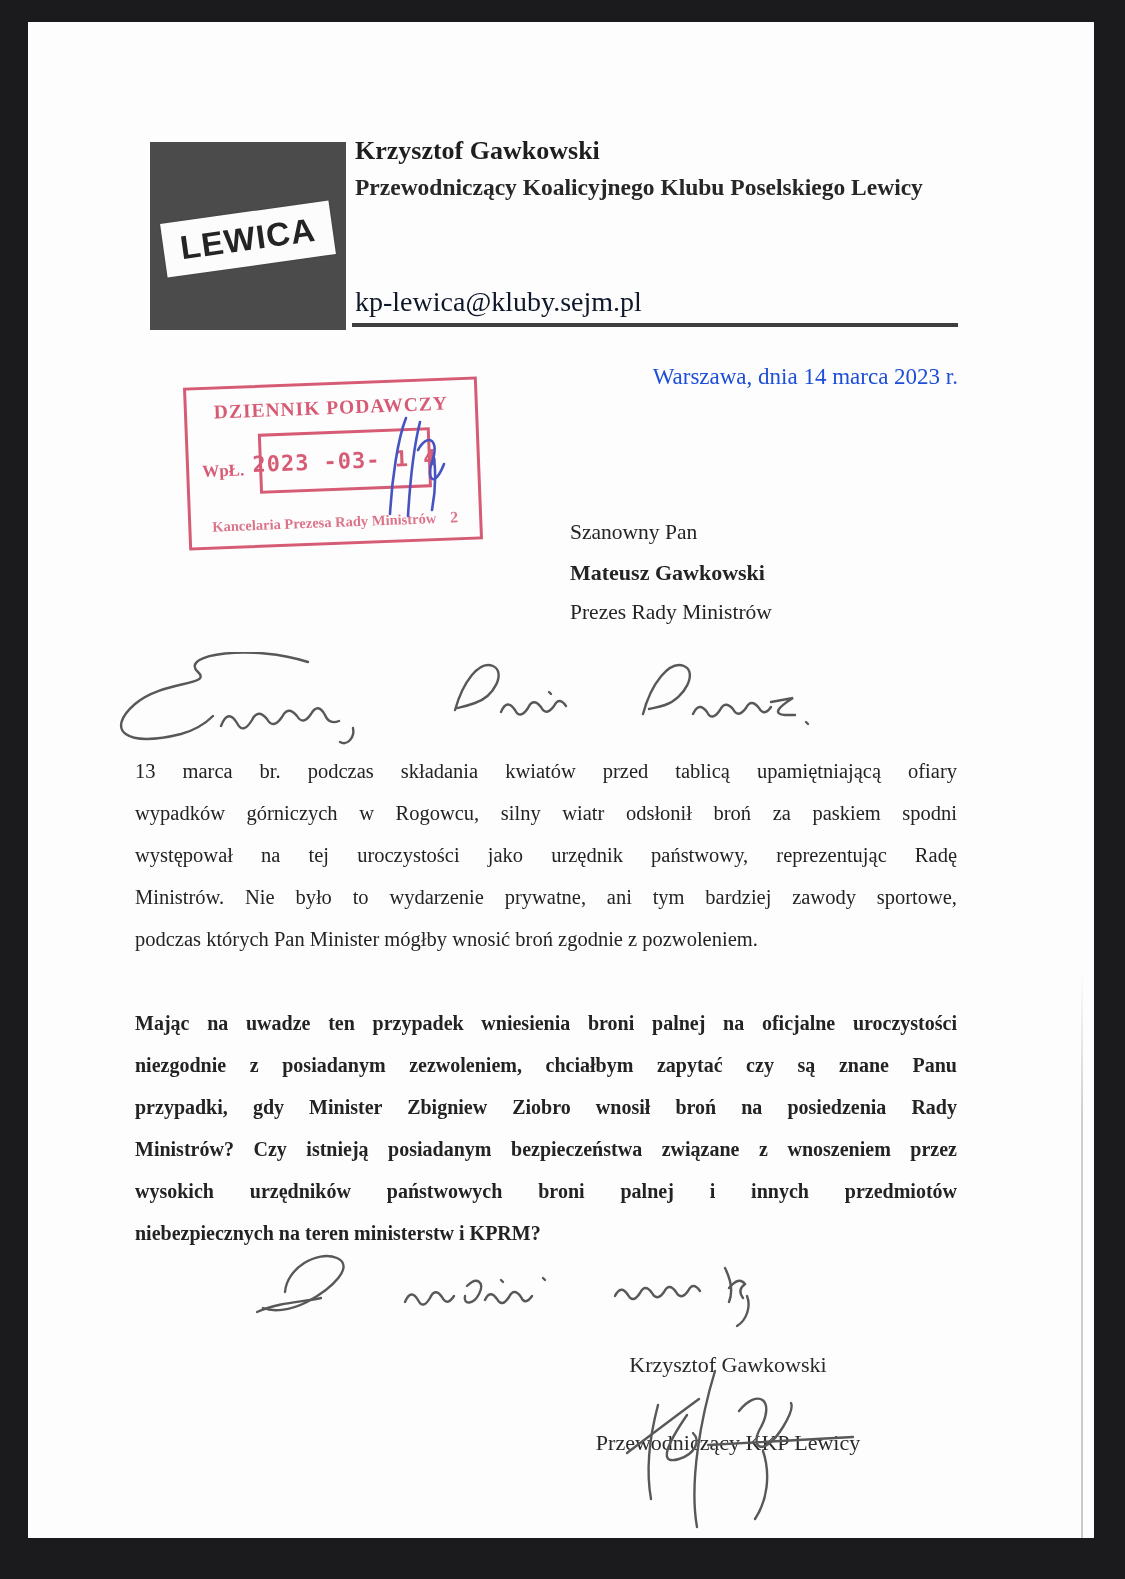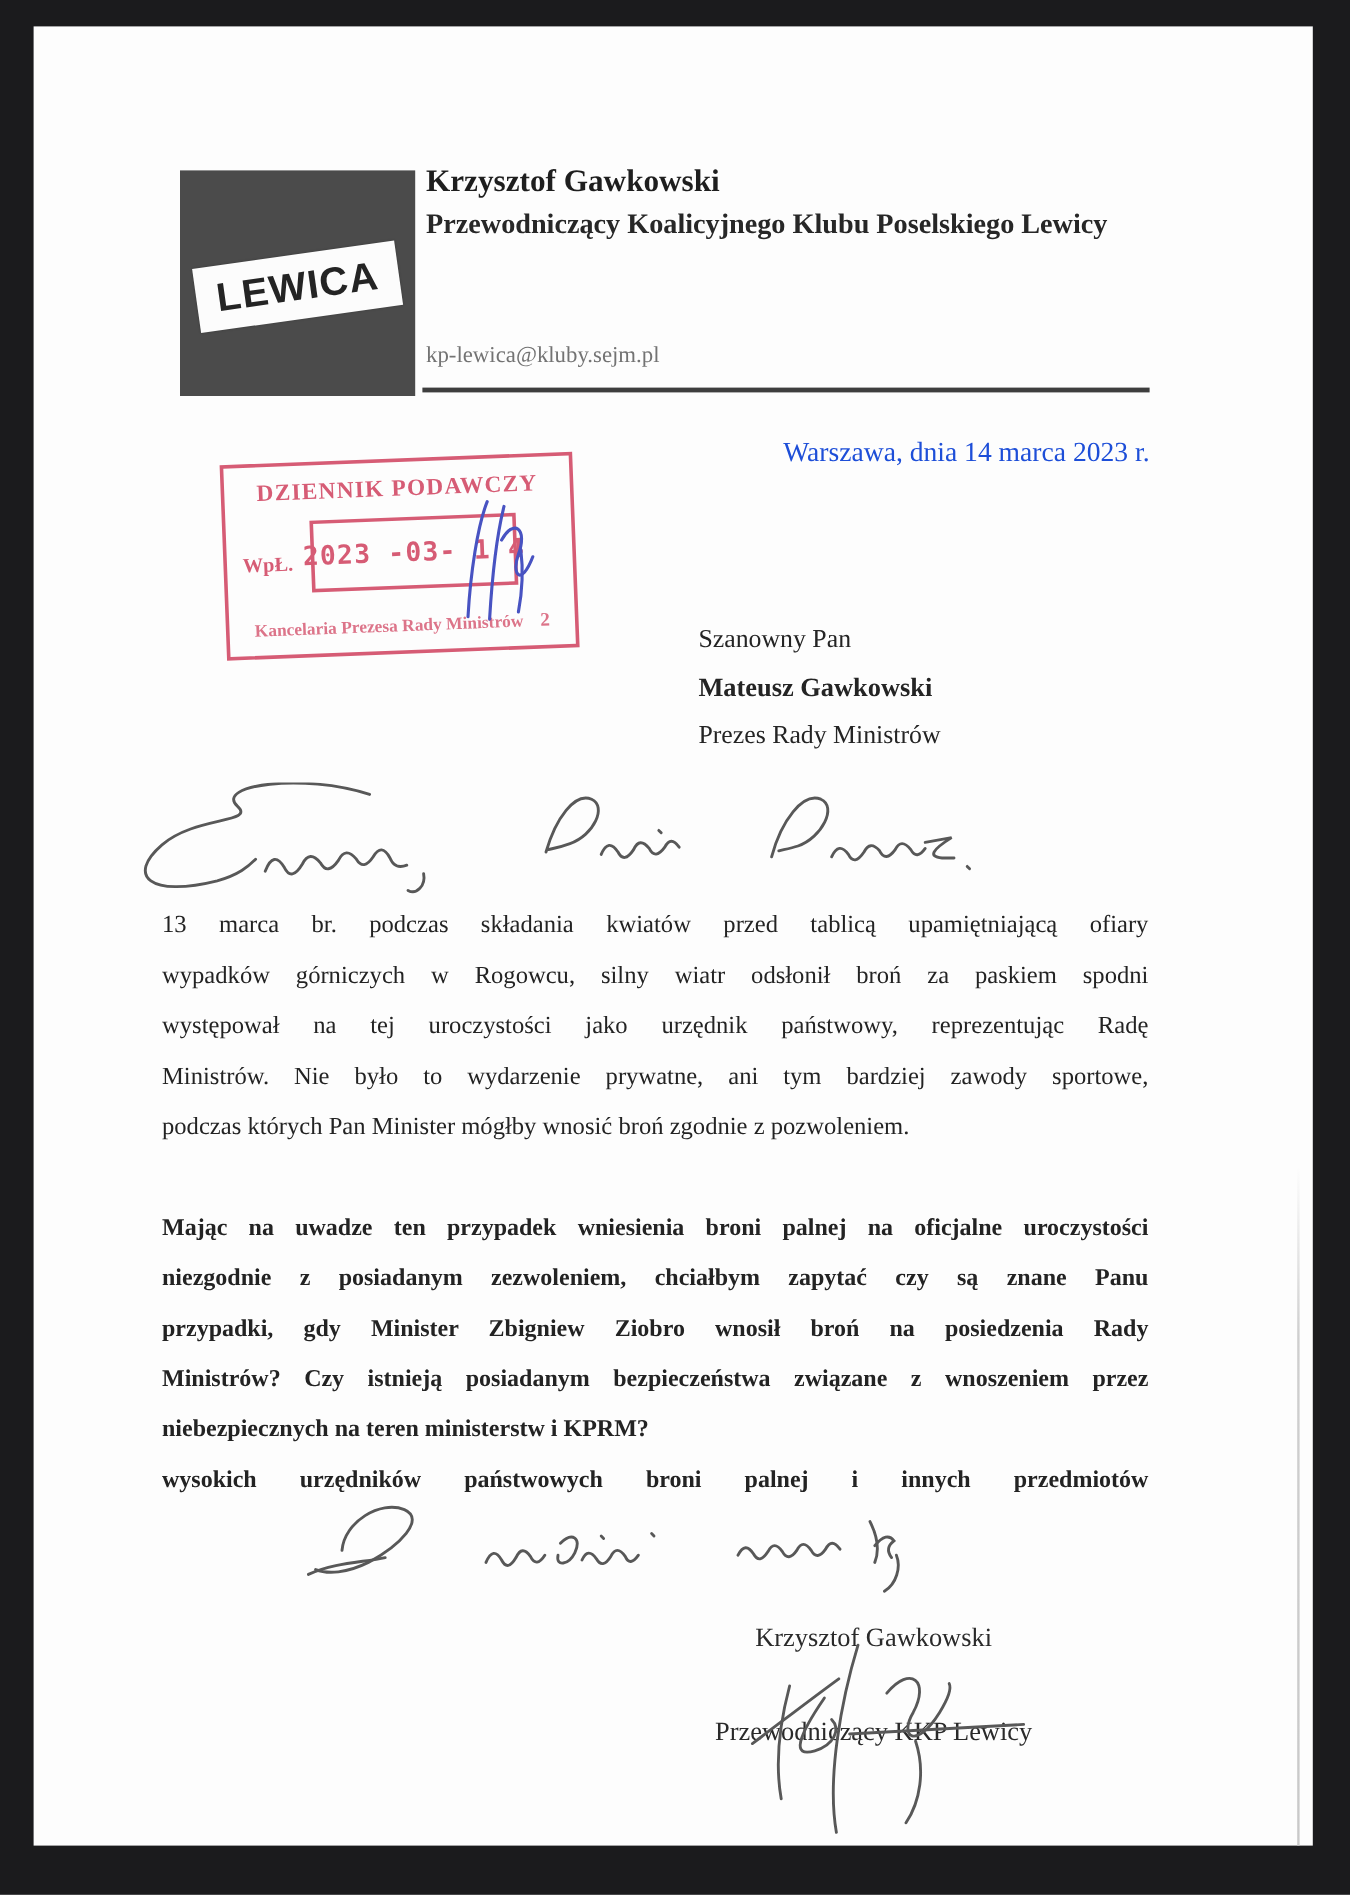--- a/index.html
+++ b/index.html
@@ -32,21 +32,21 @@
     box-shadow: 0 0 2px rgba(0,0,0,.25);
   }
   .logo-banner span {
     font-family: "Liberation Sans", "DejaVu Sans", sans-serif;
     font-weight: bold; font-size: 33px; letter-spacing: 1px;
     color: #242424;
   }
   .sender-name { position: absolute; left: 327px; top: 114px; font-size: 26px; font-weight: bold; color: #1e1e1e; }
   .sender-role { position: absolute; left: 327px; top: 152px; font-size: 23.5px; color: #272727; font-weight: bold; }
   .sender-address { position: absolute; left: 327px; top: 231px; font-size: 23.5px; color: #272727; }
-  .sender-email { position: absolute; left: 327px; top: 264px; font-size: 19px; color: #737373; }
+  .sender-email { position: absolute; left: 327px; top: 264px; font-size: 28px; color: #0f172a; }
   .header-rule { position: absolute; left: 324px; top: 301px; width: 606px; height: 4px; background: #3e3e3e; }
 
   
   .dateline { position: absolute; top: 342px; right: 136px; font-size: 23px; color: #1d4ed8; }
 
   
   .stamp {
     position: absolute; left: 158px; top: 360px;
     width: 294px; height: 163px;
     border: 3px solid #d4506b;
@@ -71,21 +71,21 @@
   }
   .stamp-office {
     position: absolute; bottom: 11px; left: 0; width: 100%;
     text-align: center; font-weight: bold; font-size: 14.5px; opacity: .85; white-space: nowrap;
   }
   .stamp-office .num { margin-left: 14px; font-size: 16px; }
   .paraph-svg { position: absolute; left: 332px; top: 388px; }
 
   
   .recipient { position: absolute; left: 542px; top: 498px; font-size: 21.5px; color: #242424; }
-  .recipient div { height: 40px; margin-left: 12px; }
+  .recipient div { height: 40px; }
   .recipient .r-name { font-weight: bold; font-size: 22px; }
 
   
   .hand { position: absolute; }
   .hand path { fill: none; stroke: #585858; stroke-width: 2.4; stroke-linecap: round; }
   .paraph-svg path { fill: none; stroke: #4853c2; stroke-width: 2.6; stroke-linecap: round; }
 
   
   .para { position: absolute; left: 107px; width: 822px; color: #232323; }
   .para .pline {
@@ -166,22 +166,22 @@
     <div class="pline">występował na tej uroczystości jako urzędnik państwowy, reprezentując Radę</div>
     <div class="pline">Ministrów. Nie było to wydarzenie prywatne, ani tym bardziej zawody sportowe,</div>
     <div class="pline last">podczas których Pan Minister mógłby wnosić broń zgodnie z pozwoleniem.</div>
   </div>
 
   <div class="para para2">
     <div class="pline">Mając na uwadze ten przypadek wniesienia broni palnej na oficjalne uroczystości</div>
     <div class="pline">niezgodnie z posiadanym zezwoleniem, chciałbym zapytać czy są znane Panu</div>
     <div class="pline">przypadki, gdy Minister Zbigniew Ziobro wnosił broń na posiedzenia Rady</div>
     <div class="pline">Ministrów? Czy istnieją posiadanym bezpieczeństwa związane z wnoszeniem przez</div>
+    <div class="pline">wysokich urzędników państwowych broni palnej i innych przedmiotów</div>
     <div class="pline last">niebezpiecznych na teren ministerstw i KPRM?</div>
-    <div class="pline">wysokich urzędników państwowych broni palnej i innych przedmiotów</div>
   </div>
 
   <svg class="hand" style="left:227px; top:1222px;" width="540" height="90" viewBox="0 0 540 90" aria-label="Z wyrazami szacunku">
     <path d="M 30 48 C 32 24 62 6 82 14 C 100 22 78 44 52 58 C 34 67 18 68 8 64"></path>
     <path d="M 2 68 C 24 58 48 58 66 54"></path>
     <path d="M 150 58 q 6 -14 13 -2 q 5 10 12 -2 q 5 -11 12 -1 q 5 10 12 -1"></path>
     <path d="M 212 42 c 10 -10 18 -4 12 8 c -5 10 -16 12 -14 2"></path>
     <path d="M 230 56 q 5 -11 12 -1 q 5 9 12 -2 q 5 -10 12 0 q 4 9 11 -1"></path>
     <path d="M 246 36 l 2 2"></path>
     <path d="M 288 34 l 2 2"></path>

